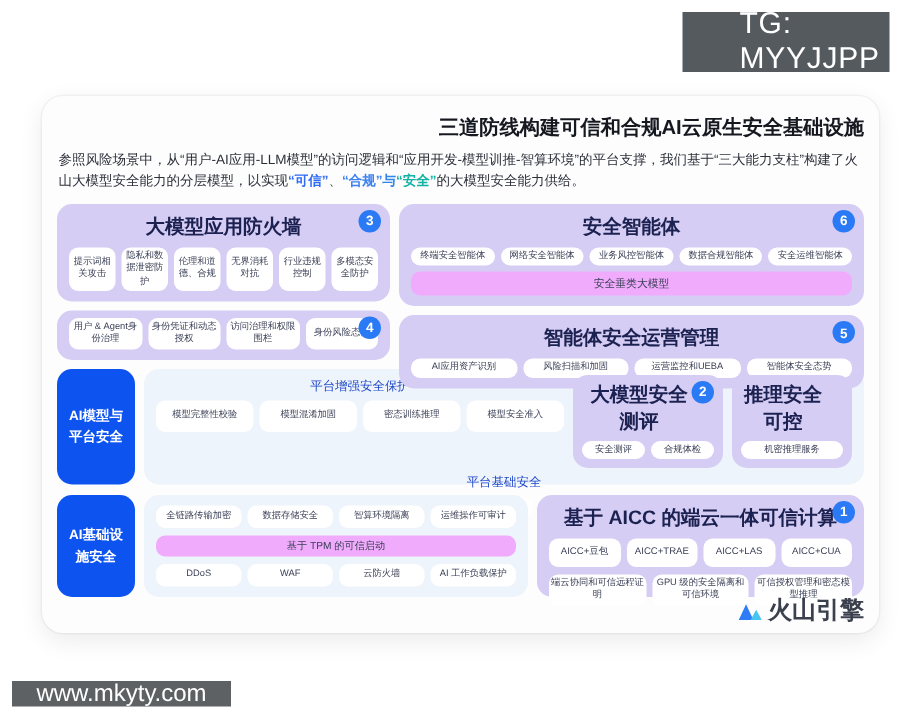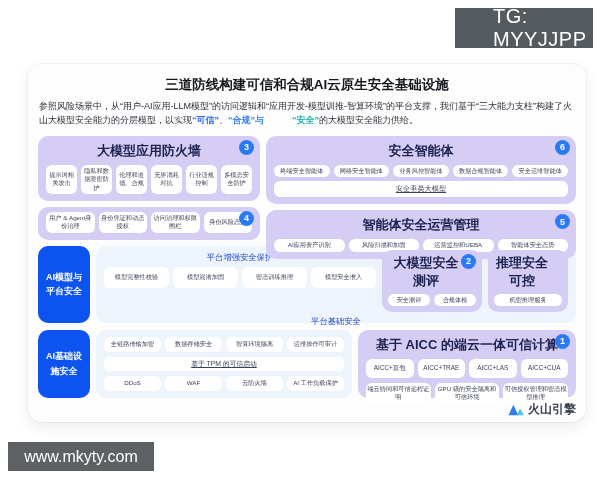--- a/index.html
+++ b/index.html
@@ -3,34 +3,34 @@
 <meta charset="utf-8">
 <style>
   * { box-sizing: border-box; margin: 0; padding: 0; }
   html,body { width:600px; height:480px; }
   body {
     font-family: "Liberation Sans", "DejaVu Sans", sans-serif;
     background:#ffffff; position:relative; overflow:hidden;
   }
   .wm { position:absolute; background:#555a5e; color:#fff; display:flex; align-items:center; justify-content:center; }
   .wm-top { top:8px; right:7px; width:138px; height:40px; font-size:20px; letter-spacing:0.5px;padding-left:38px; }
-  .wm-bottom { left:8px; bottom:9px; width:146px; height:29px; font-size:16px; background:#5d6164; }
+  .wm-bottom { left:8px; bottom:9px; width:146px; height:17px; font-size:16px; background:#5d6164; }
 
   .card {
     position:absolute; left:28px; top:64px; width:558px; height:358px;
     background:#fdfdfe; border-radius:14px;
     box-shadow:0 0 0 1px rgba(0,0,0,0.04), 0 5px 16px rgba(0,0,0,0.08);
     padding:12px 10px 6px 10px;
   }
-  .title { text-align:center; font-size:13.5px; font-weight:bold; color:#15181f; }
+  .title { text-align:right; font-size:13.5px; font-weight:bold; color:#15181f; }
   .intro { width:536px; margin:6px auto 0; font-size:9px; line-height:1.55; color:#2b2f38; }
   .kw { font-weight:bold; }
   .kw1 { color:#2e6bf6; }
   .kw2 { color:#3b82f0; }
-  .kw3 { color:#14b2a4;padding-left:28px; }
+  .kw3 { color:#14b2a4; }
   .sep-blue { color:#2e86e8; font-weight:bold; }
 
   .band { display:flex; gap:6px; margin-top:8px; }
   .band-1 { height:101px; }
   .band-2 { height:77px; margin-top:9px; }
   .band-3 { height:68px; margin-top:7px; }
 
   .sidebar {
     flex:none; width:52px; border-radius:10px; background:#0d53f0; color:#fff;
     font-size:9px; font-weight:bold; display:flex; align-items:center; justify-content:center;
@@ -53,22 +53,22 @@
     display:flex; align-items:center; justify-content:center;
   }
 
   .chips { display:flex; gap:4px; flex:1; }
   .chip {
     background:#ffffff; border-radius:6px; flex:1;
     display:flex; align-items:center; justify-content:center; text-align:center;
     font-size:6.2px; color:#3c4157; padding:2px 1px; line-height:1.35;
   }
   .bar {
-    background:#ffffff; border-radius:6px; display:flex; align-items:center; justify-content:center;
-    font-size:7.2px; color:#3c4157; margin-top:4px; min-height:16px;text-decoration:underline;
+    background:#f0abfc; border-radius:6px; display:flex; align-items:center; justify-content:center;
+    font-size:7.2px; color:#3c4157; margin-top:4px; min-height:16px;
   }
 
   .lightsec { flex:1; background:#eef4fb; border-radius:10px; padding:4px 8px 7px; display:flex; flex-direction:column; }
   .bluehd { text-align:center; color:#1d46c8; font-weight:normal; font-size:8.3px; margin:2px 0 4px; }
   .top-row { display:flex; gap:6px; margin-bottom:2px; }
   .enh { flex:1; display:flex; flex-direction:column; }
   .enh .chips { height:21px; flex:none; }
   .psec.small { flex:none; padding:3px 6px 6px; }
   .psec.small .hd { margin:1px 12px 4px 0; }
   .sec-eval { width:100px; }
@@ -79,21 +79,21 @@
 
   .b3left { flex:none; width:256px; gap:5px; padding:7px 8px; }
   .b3left .chips { flex:1; }
   .b3left .bar { flex:1; margin-top:0; min-height:0; font-size:6.8px; }
   .b3right { flex:1; }
   .b3right .chips-top { flex:none; height:19px; margin-bottom:5px; }
   .b3right .chips-top .chip { font-size:6.4px; }
   .b3right .chips-bot { flex:1; }
 
   .logo { position:absolute; right:10px; bottom:4px; display:flex; align-items:center; gap:3px; }
-  .logo-text { font-size:12px; font-weight:bold; color:#3b404d; }
+  .logo-text { font-size:16px; font-weight:bold; color:#3b404d; }
 </style>
 </head>
 <body>
 
 <div class="wm wm-top">TG: MYYJJPP</div>
 
 <div class="card">
 
   <div class="title">三道防线构建可信和合规AI云原生安全基础设施</div>
 

